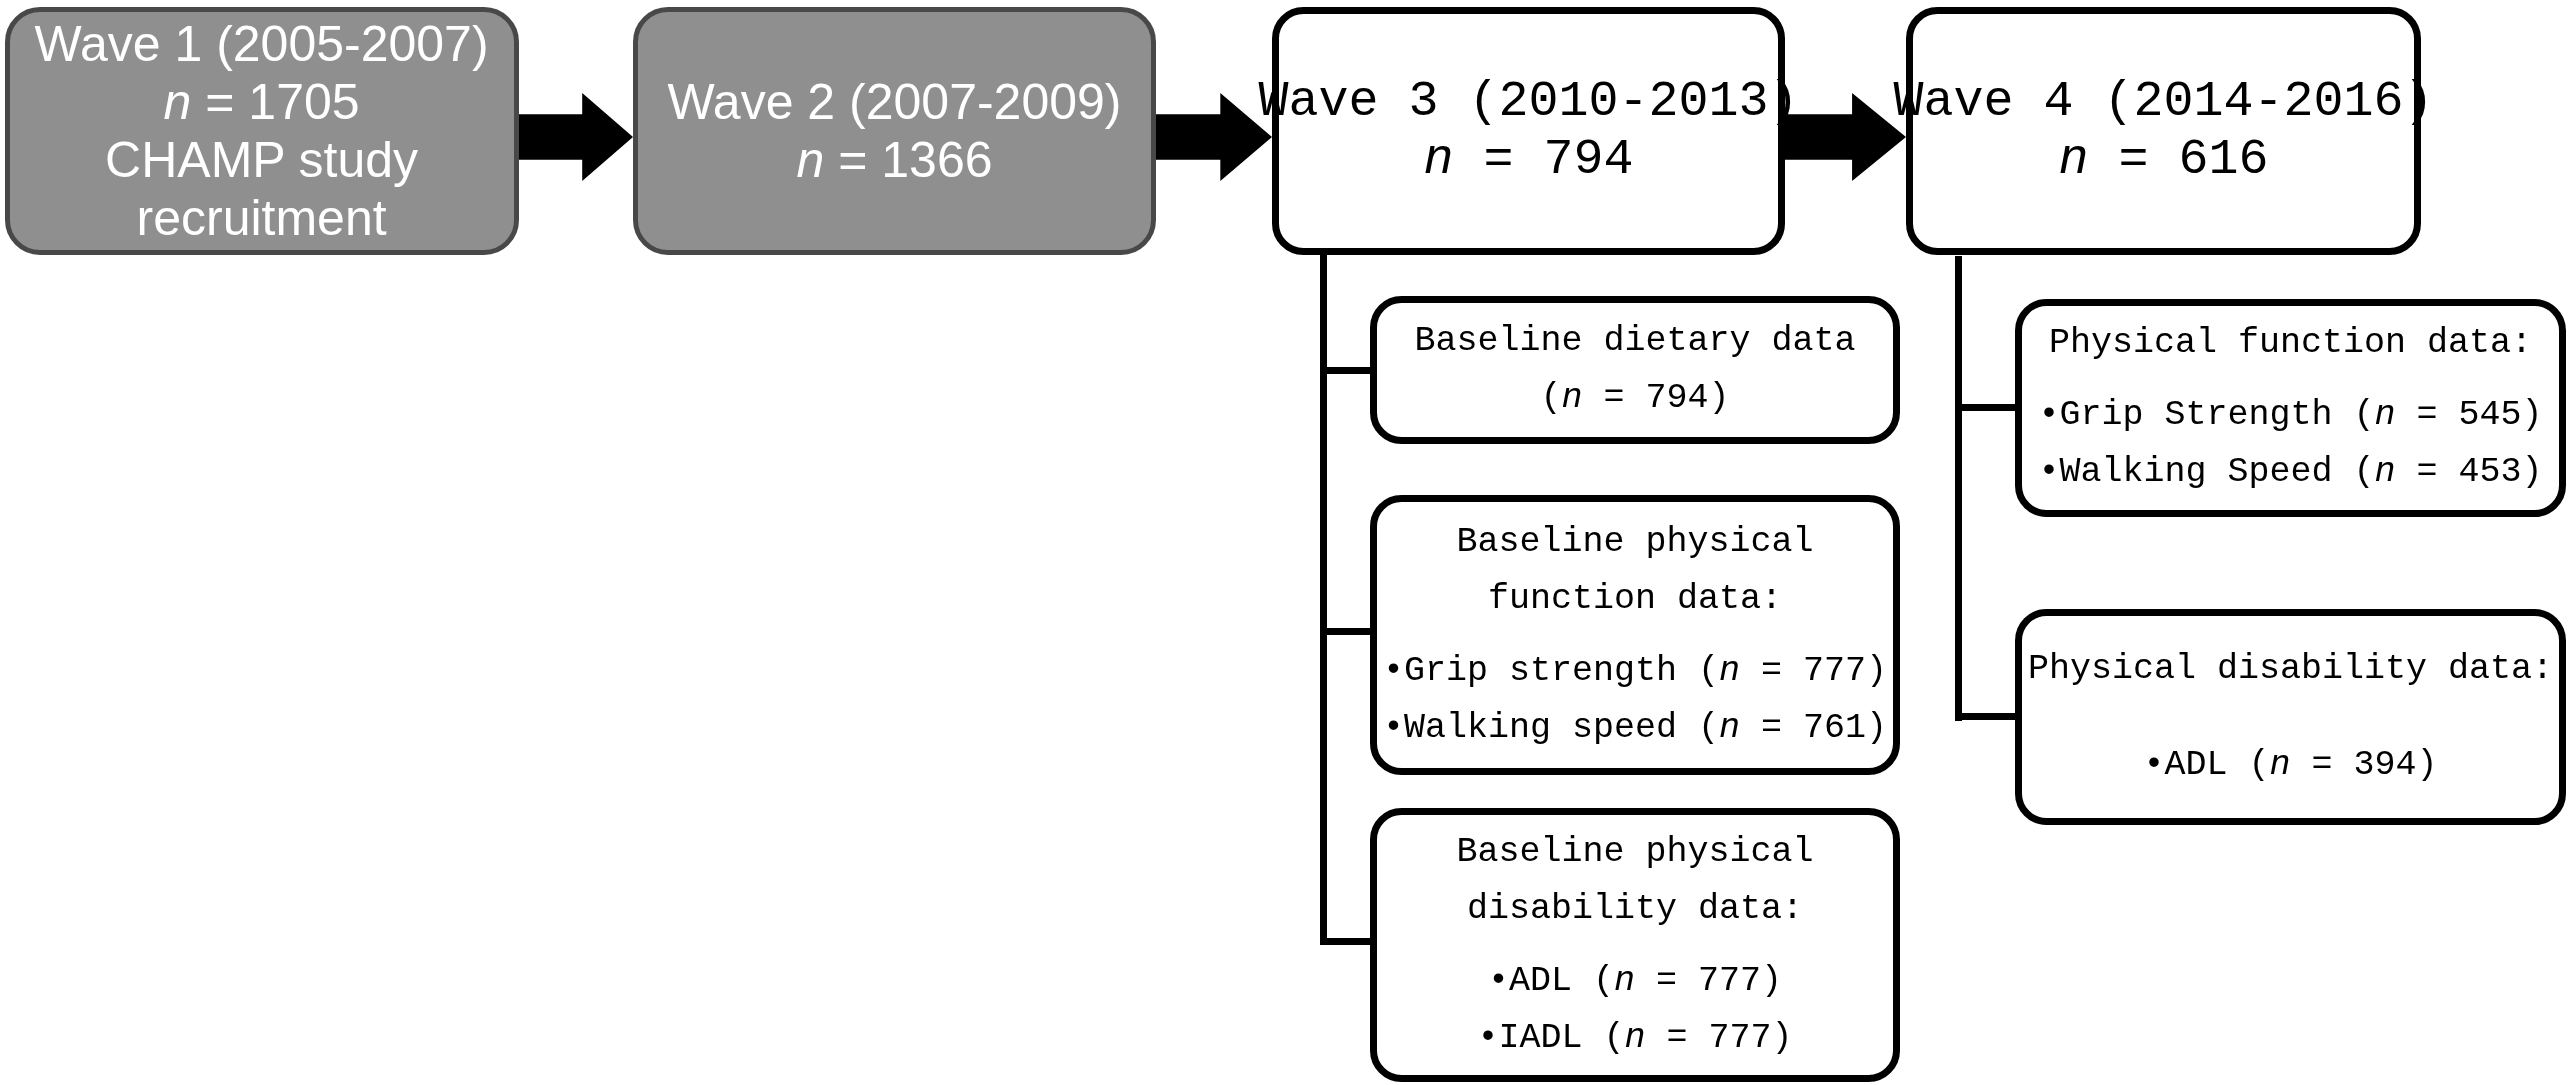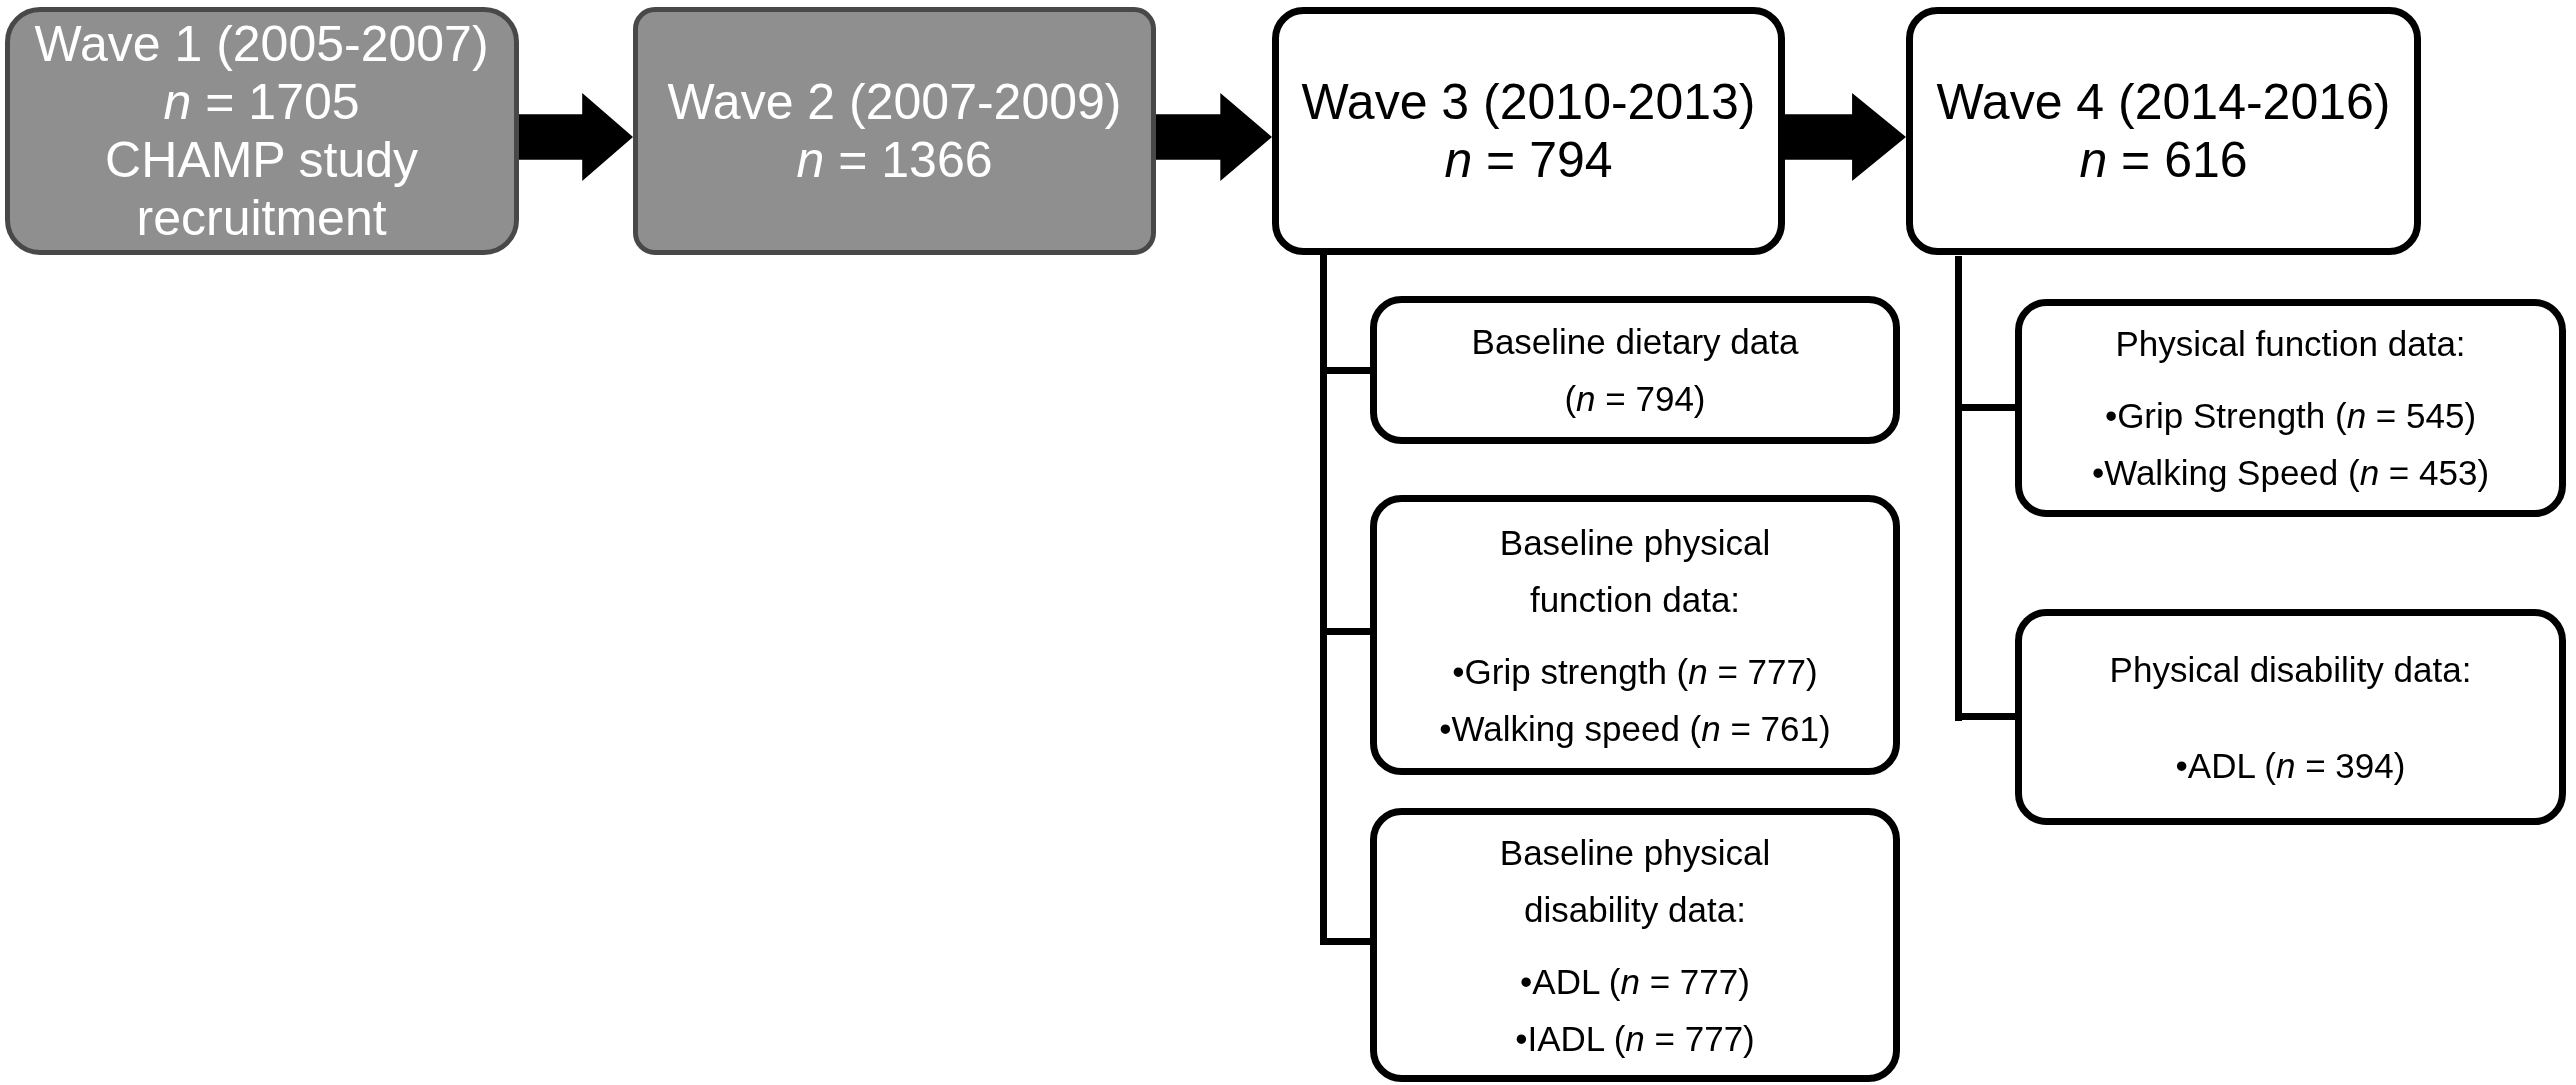--- a/index.html
+++ b/index.html
@@ -33,20 +33,21 @@
     background:var(--gray-fill);
     border:5.2px solid var(--gray-border);
     border-radius:35px;
     color:var(--text-on-gray);
   }
   .box.white{
     background:var(--box-fill);
     border:7.4px solid var(--box-border);
     border-radius:31.5px;
     color:var(--text-on-white);
+    font-family:Liberation Mono, monospace;
   }
   .wave .tline{font-size:50px;line-height:58px;white-space:nowrap;}
   .sub .tline{font-size:35px;line-height:57px;white-space:nowrap;}
   .bullets{margin-top:15px;}
   .cline{position:absolute;background:var(--box-border);}
   .arrow{position:absolute;}
   .arrow svg{display:block;width:100%;height:100%;}
 </style>
 </head>
 <body>
@@ -59,21 +60,21 @@
     <div class="tline">CHAMP study</div>
     <div class="tline">recruitment</div>
   </div>
 
   <div class="arrow" style="left:519px;top:93px;width:114px;height:88px;">
     <svg viewBox="0 0 202 154" preserveAspectRatio="none">
       <polygon points="0,37 112,37 112,0 202,77 112,154 112,117 0,117" fill="#000000"></polygon>
     </svg>
   </div>
 
-  <div class="box gray wave" style="left:633px;top:6.9px;width:523px;height:248px;border-radius:22px;">
+  <div class="box gray wave" style="left:633px;top:6.9px;width:523px;height:248px;">
     <div class="tline">Wave 2 (2007-2009)</div>
     <div class="tline"><i>n</i> = 1366</div>
   </div>
 
   <div class="arrow" style="left:1156px;top:93px;width:116px;height:88px;">
     <svg viewBox="0 0 202 154" preserveAspectRatio="none">
       <polygon points="0,37 112,37 112,0 202,77 112,154 112,117 0,117" fill="#000000"></polygon>
     </svg>
   </div>
 

